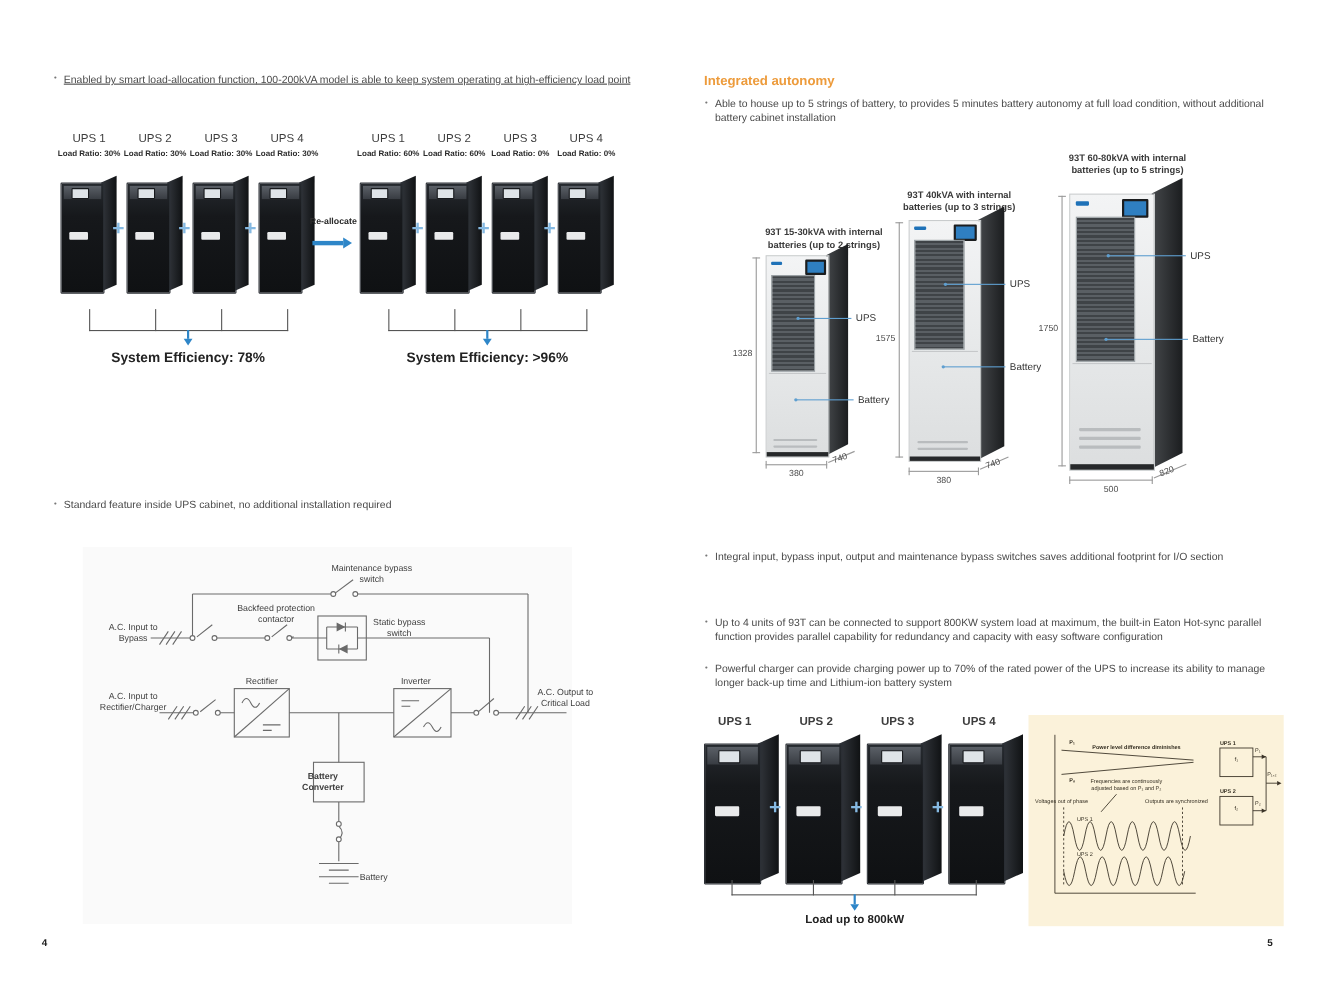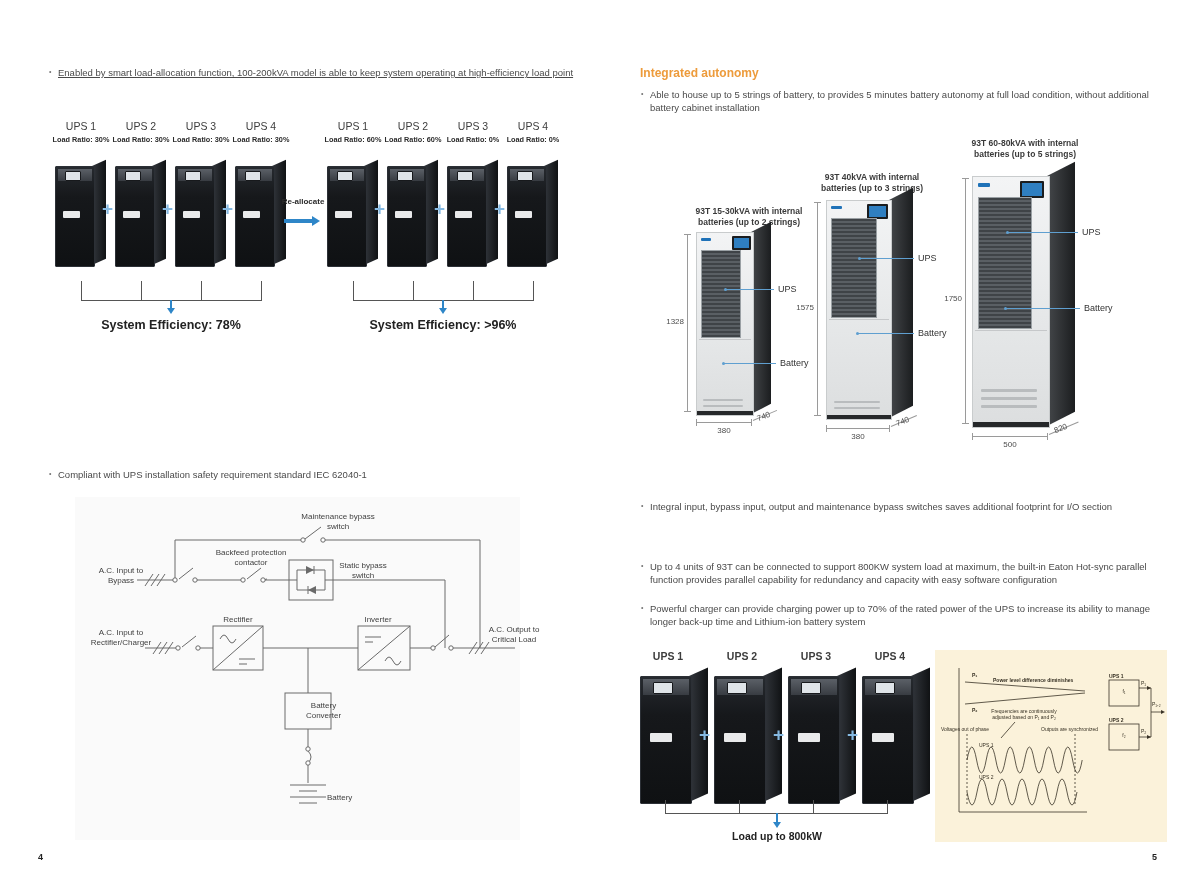--- a/index.html
+++ b/index.html
@@ -184,21 +184,21 @@
 
   <div class="tick" style="left:353px;top:281px;height:20px;"></div>
   <div class="tick" style="left:413px;top:281px;height:20px;"></div>
   <div class="tick" style="left:473px;top:281px;height:20px;"></div>
   <div class="tick" style="left:533px;top:281px;height:20px;"></div>
   <div class="bline" style="left:353px;top:300px;width:181px;"></div>
   <div class="bstem" style="left:442px;top:300px;height:8px;"></div>
   <div class="btri" style="left:439px;top:308px;"></div>
   <div class="eff" style="left:343px;top:318px;width:200px;">System Efficiency: &gt;96%</div>
 
-  <div class="bul" style="left:48px;top:468px;width:520px;">Compliant with UPS installation safety requirement standard IEC 62040-1</div>
+  <div class="bul" style="left:48px;top:453px;width:520px;">Standard feature inside UPS cabinet, no additional installation required</div>
 
   <svg class="abs" style="left:75px;top:497px;" width="445" height="343" viewBox="0 0 445 343">
     <rect x="0" y="0" width="445" height="343" fill="#fafafa"></rect>
     <g stroke="#6a6a6a" stroke-width="1" fill="none">
 
       <path d="M100,43 H226 M250,43 H405 M100,43 V81 M405,43 V151"></path>
       <path d="M230,42 L246,30"></path>
 
       <path d="M62,83 H98 M122,83 H166 M190,83 H214"></path>
       <path d="M70,89 l8,-12 M76,89 l8,-12 M82,89 l8,-12"></path>
@@ -253,21 +253,21 @@
   </svg>
 
   <div class="clabel" style="left:300px;top:512px;width:76px;">Maintenance bypass switch</div>
   <div class="clabel" style="left:203px;top:548px;width:96px;">Backfeed protection contactor</div>
   <div class="clabel" style="left:330px;top:561px;width:66px;">Static bypass switch</div>
   <div class="clabel" style="left:86px;top:566px;width:70px;">A.C. Input to Bypass</div>
   <div class="clabel" style="left:212px;top:615px;width:52px;">Rectifier</div>
   <div class="clabel" style="left:352px;top:615px;width:52px;">Inverter</div>
   <div class="clabel" style="left:76px;top:628px;width:90px;">A.C. Input to Rectifier/Charger</div>
   <div class="clabel" style="left:482px;top:625px;width:64px;">A.C. Output to Critical Load</div>
-  <div class="clabel" style="left:300px;top:701px;width:47px;">Battery Converter</div>
+  <div class="clabel" style="left:270px;top:701px;width:47px;font-weight:bold;">Battery Converter</div>
   <div class="clabel" style="left:327px;top:793px;width:50px;text-align:left;">Battery</div>
 
   <div class="pgnum" style="left:38px;top:852px;">4</div>
 
   <div class="h-orange" style="left:640px;top:66px;">Integrated autonomy</div>
   <div class="bul" style="left:640px;top:88px;width:505px;">Able to house up to 5 strings of battery, to provides 5 minutes battery autonomy at full load condition, without additional battery cabinet installation</div>
 
   <div class="cap" style="left:693px;top:206px;width:112px;">93T 15-30kVA with internal batteries (up to 2 strings)</div>
   <div class="cab" style="left:696px;top:232px;width:56px;height:182px;">
     <div class="cab-side" style="left:55px;width:20px;"></div>

